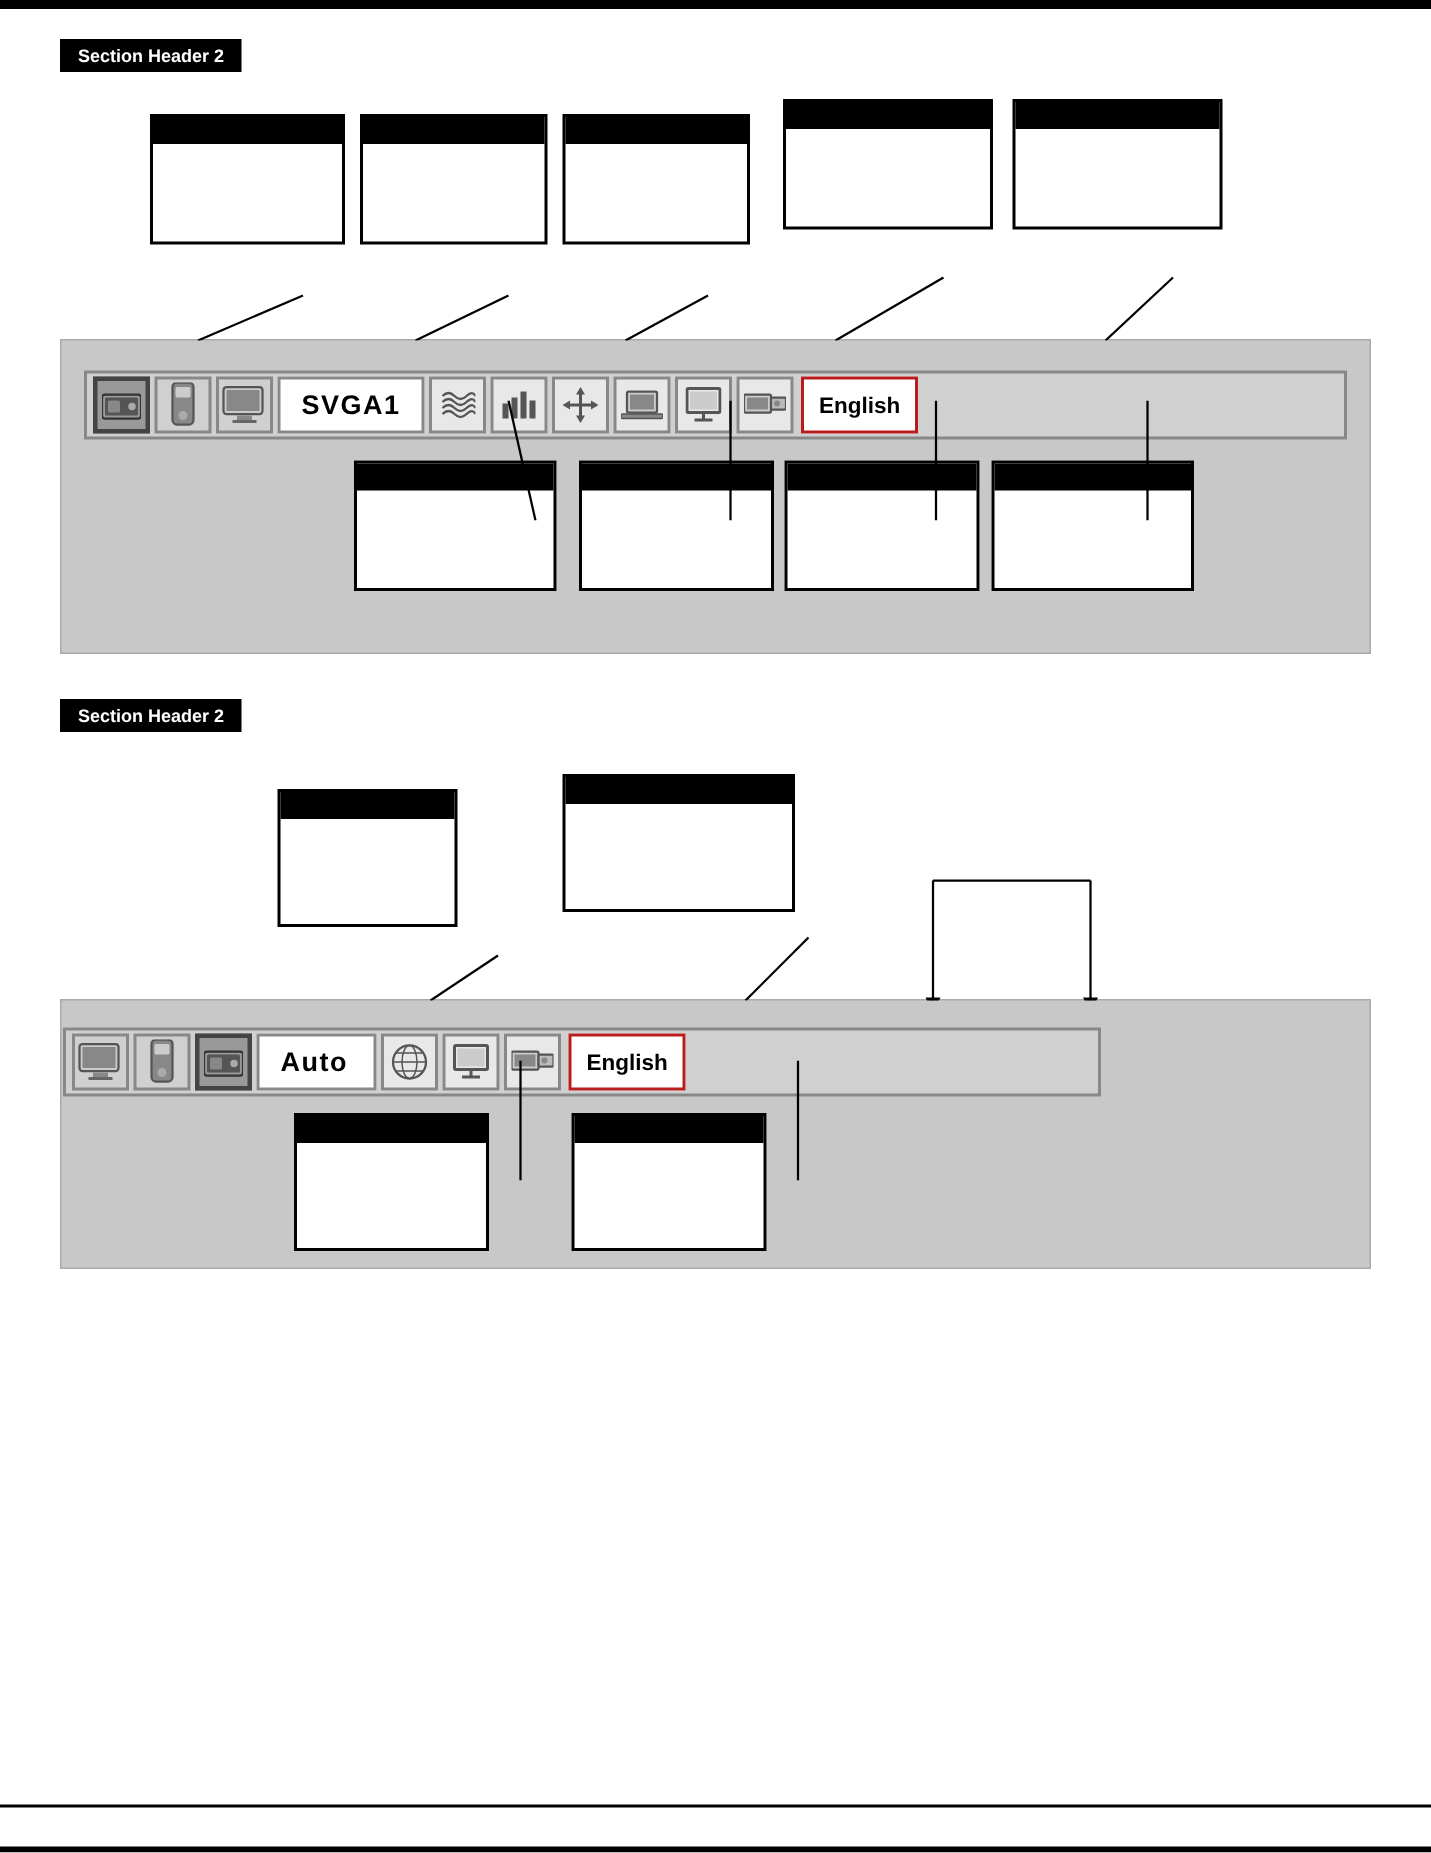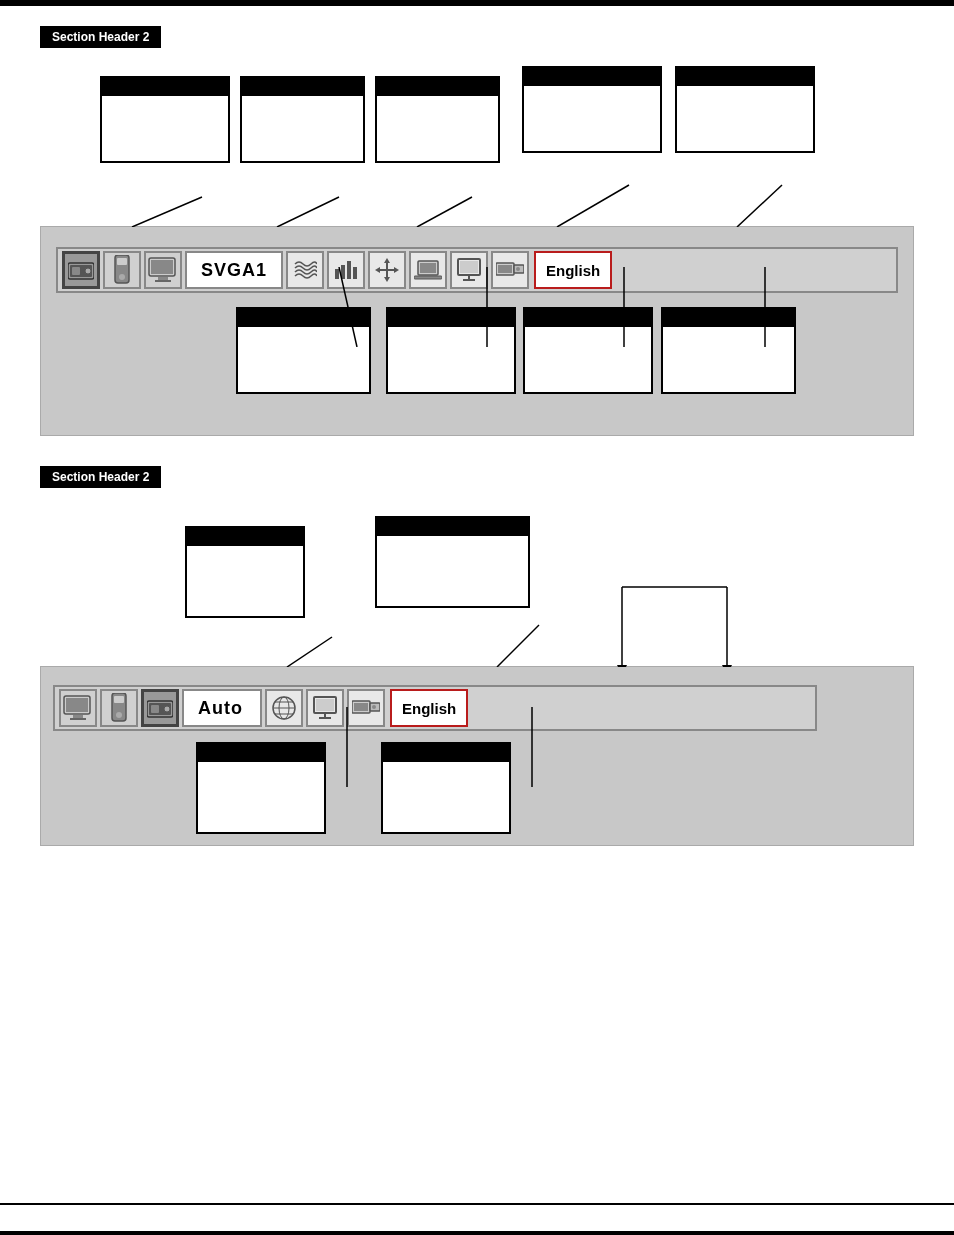--- a/index.html
+++ b/index.html
@@ -316,21 +316,21 @@
         <div class="tb" style="height:70px;"></div>
       </div>
 
       <div class="tt" style="position:absolute; top:10px; left:335px; width:155px;">
         <div class="th"></div>
         <div class="tb" style="height:70px;"></div>
       </div>
 
       <div class="panel-area" style="position:absolute; top:130px; left:0; right:0; height:180px;">
 
-        <div class="toolbar" style="position:absolute; top:18px; left:12px; width:764px;">
+        <div class="toolbar" style="position:absolute; top:18px; left:1px; width:692px;">
 
           <div class="toolbar-icon" style="background:#d0d0d0;">
             <svg width="30" height="26" viewBox="0 0 30 26">
               <rect x="1" y="1" width="26" height="18" rx="2" fill="#ccc" stroke="#555" stroke-width="1.5"></rect>
               <rect x="3" y="3" width="22" height="14" fill="#888"></rect>
               <rect x="10" y="20" width="10" height="3" fill="#888"></rect>
               <rect x="7" y="23" width="16" height="2" fill="#666"></rect>
             </svg>
           </div>
 

